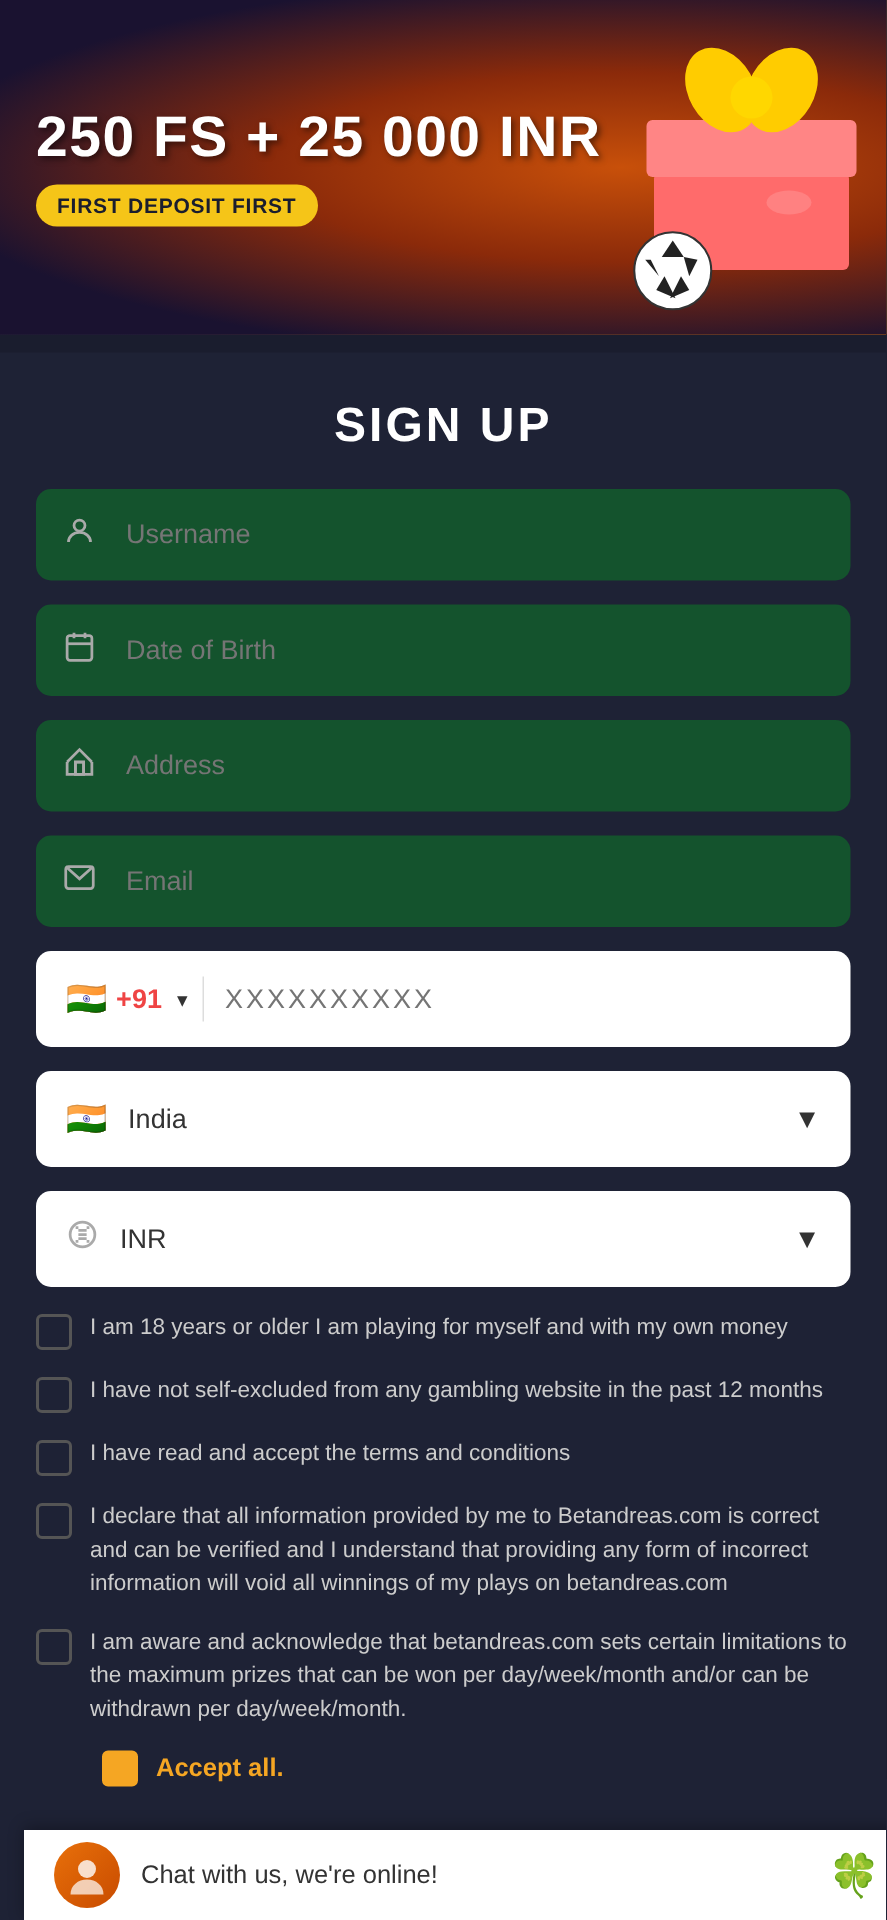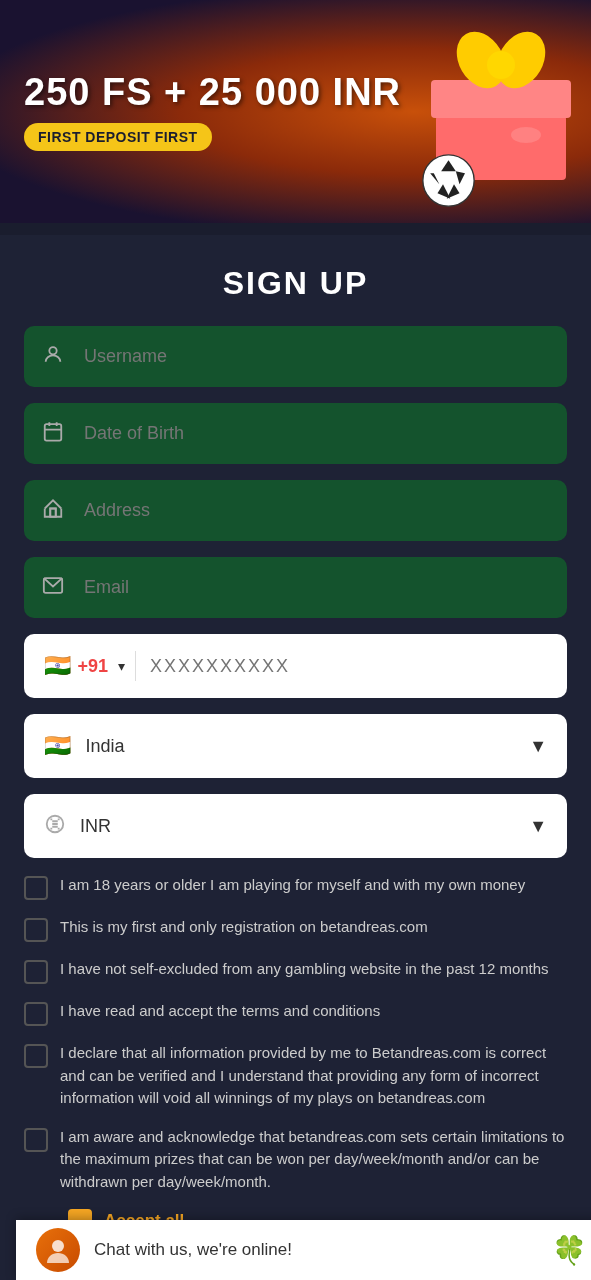--- a/index.html
+++ b/index.html
@@ -429,24 +429,20 @@
     </div>
   </div>
 
   <div class="checkbox-section">
 
     <div class="checkbox-item">
       <div class="checkbox-box"></div>
       <span class="checkbox-text">I am 18 years or older I am playing for myself and with my own money</span>
     </div>
 
-    <div class="checkbox-item">
-      <div class="checkbox-box"></div>
-      <span class="checkbox-text">This is my first and only registration on betandreas.com</span>
-    </div>
 
     <div class="checkbox-item">
       <div class="checkbox-box"></div>
       <span class="checkbox-text">I have not self-excluded from any gambling website in the past 12 months</span>
     </div>
 
     <div class="checkbox-item">
       <div class="checkbox-box"></div>
       <span class="checkbox-text">I have read and accept the terms and conditions</span>
     </div>

